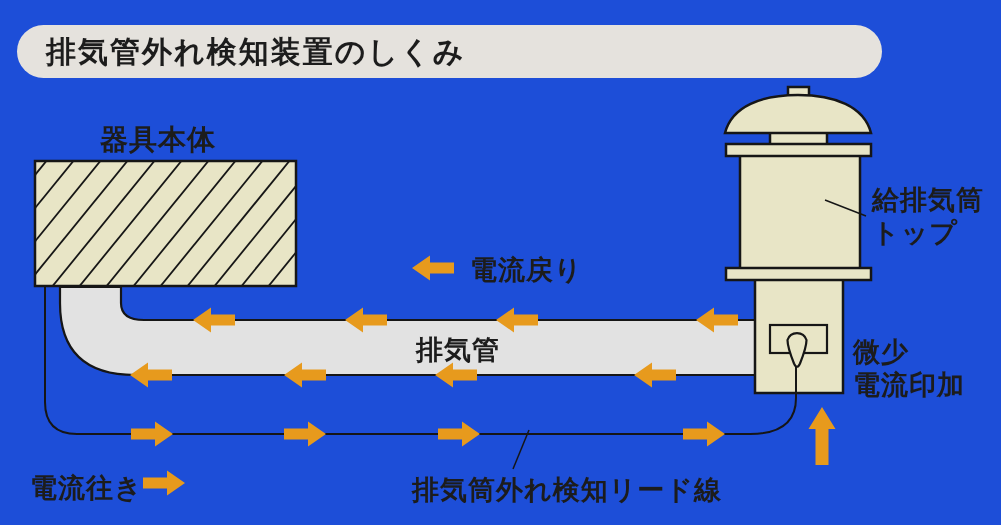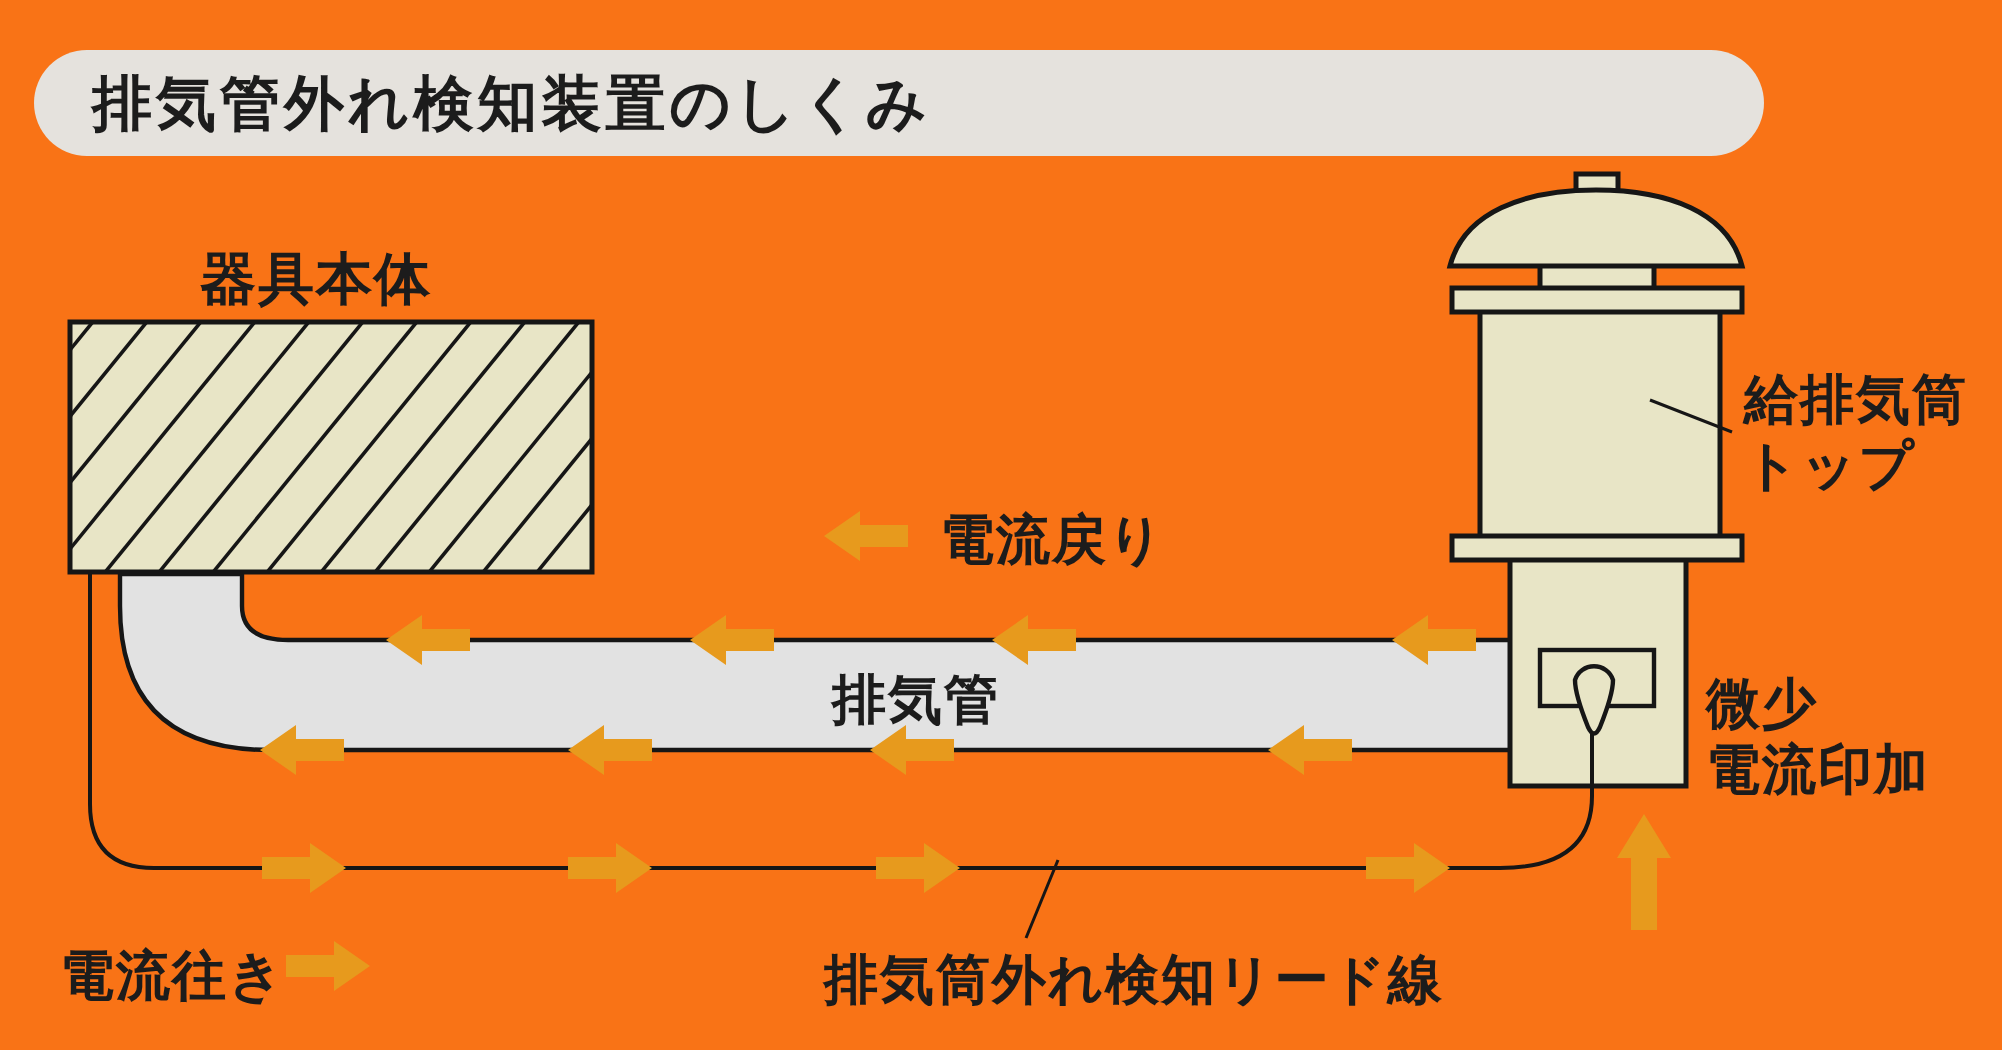--- a/index.html
+++ b/index.html
@@ -1,16 +1,16 @@
 <!DOCTYPE html>
 <html><head>
 <meta charset="utf-8">
 <style>
   html,body{margin:0;padding:0;background:#ffffff;}
-  .stage{position:relative;width:1001px;height:525px;background:#f97316;overflow:hidden;}
+  .stage{position:relative;width:1001px;height:525px;background:#1d4ed8;overflow:hidden;}
   svg{display:block;width:1001px;height:525px;}
   .t{font-family:"Liberation Sans","DejaVu Sans",sans-serif;font-weight:700;fill:#1c1c1c;}
   .t30{font-size:30px;letter-spacing:2px;}
   .t28{font-size:28px;letter-spacing:1px;}
   .t27{font-size:27px;letter-spacing:1px;}
   .banner{fill:#e5e2dd;}
   .beige{fill:#e8e5c6;stroke:#161616;stroke-width:2.5;}
   .pipe{fill:#e2e2e2;stroke:#161616;stroke-width:2.2;}
   .wire{fill:none;stroke:#161616;stroke-width:2;}
   .hatch{stroke:#161616;stroke-width:1.8;}

